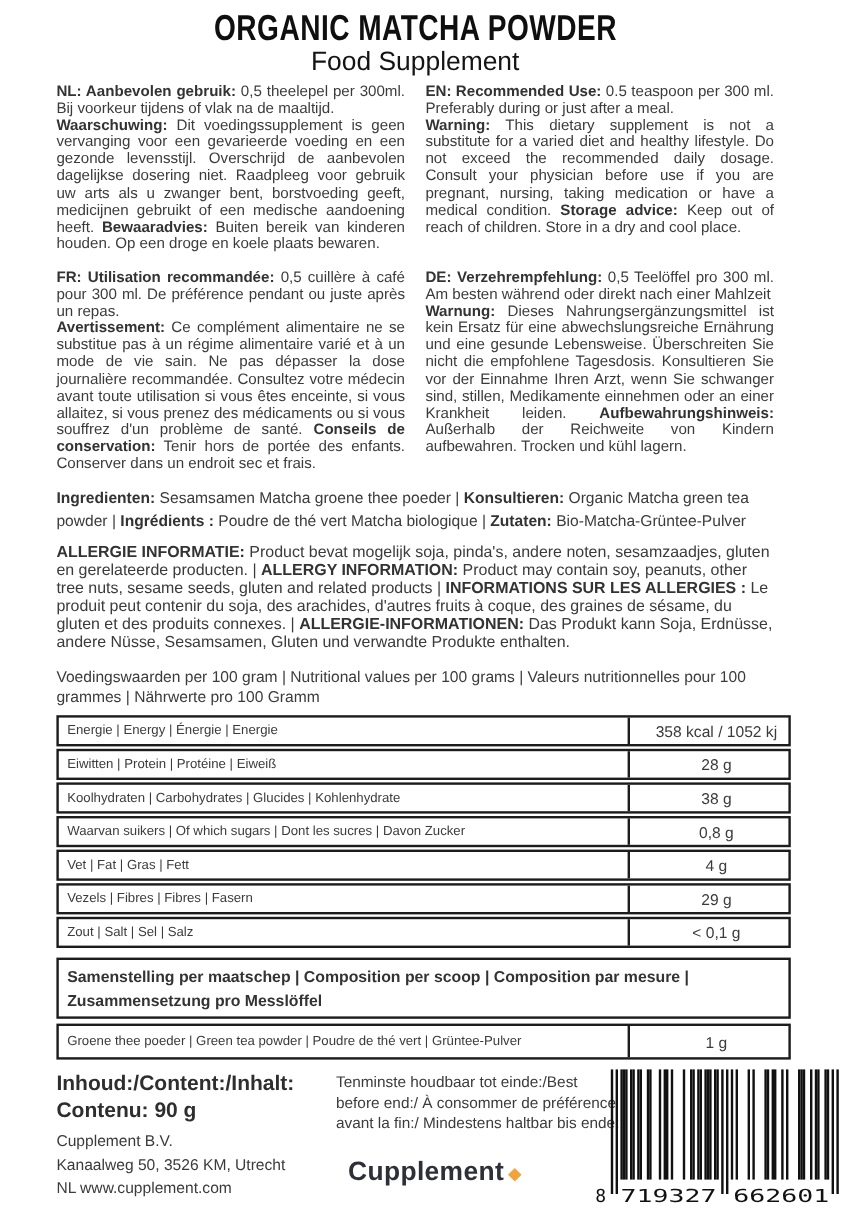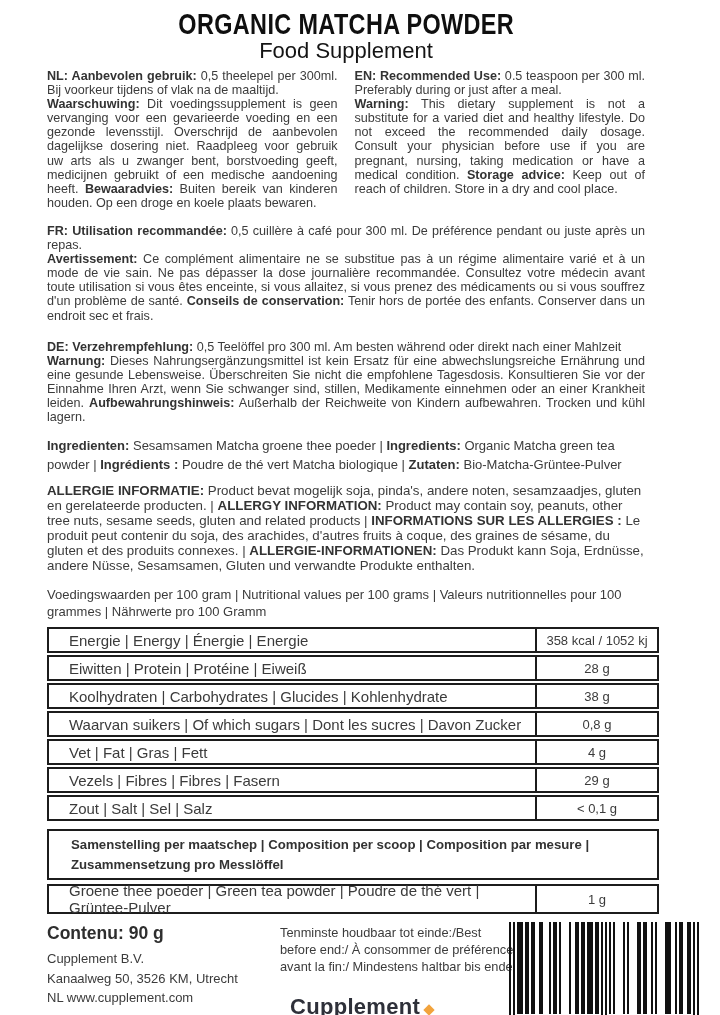--- a/index.html
+++ b/index.html
@@ -10,24 +10,24 @@
   .subtitle{font-size:22px;line-height:22px;color:#141414;margin-top:0;}
   .cols{display:flex;gap:17px;margin-top:7px;}
   .col{flex:1;font-size:12.6px;line-height:14.1px;text-align:justify;}
   .col p{margin:0;}
   .b{font-weight:bold;color:#333;}
   .ingredients{margin-top:13px;font-size:13px;line-height:18.5px;}
   .allergy{margin-top:9px;font-size:13.3px;line-height:15px;}
   .nutr-intro{margin-top:13px;font-size:13px;line-height:17px;}
   .table{margin-top:7px;width:612px;}
   .trow{display:flex;box-sizing:border-box;border:2px solid #1c1c1c;height:26px;margin-bottom:2px;align-items:stretch;}
-  .trow .lbl{flex:1;display:flex;align-items:center;padding-left:20px;font-size:15px;}
-  .trow .val{width:120px;border-left:2px solid #1c1c1c;display:flex;align-items:center;justify-content:center;font-size:13px;}
+  .trow .lbl{flex:1;display:flex;align-items:center;padding-left:7px;font-size:11px;}
+  .trow .val{width:120px;border-left:2px solid #1c1c1c;display:flex;align-items:center;justify-content:center;font-size:13px;padding-left:12px;}
   .scoop{margin-top:8px;width:612px;}
-  .scoop-header{box-sizing:border-box;border:2px solid #1c1c1c;font-weight:bold;color:#333;font-size:13.2px;line-height:19.5px;padding:4px 22px;}
+  .scoop-header{box-sizing:border-box;border:2px solid #1c1c1c;font-weight:bold;color:#333;font-size:13.2px;line-height:19.5px;padding:4px 7px;}
   .scoop .trow{margin-top:4px;height:30px;margin-bottom:0;}
   .bottom{position:relative;margin-top:8px;height:125px;}
   .content-line{font-weight:bold;color:#2e2e2e;font-size:17.5px;line-height:23px;}
   .company{margin-top:4px;font-size:13px;line-height:19.5px;}
   .bottom-left{position:absolute;left:0;top:0;width:215px;}
   .bottom-mid{position:absolute;left:223px;top:2px;width:238px;font-size:12.8px;line-height:17px;margin-left:10px;}
   .logo{position:absolute;left:243px;top:72px;white-space:nowrap;}
   .logo-text{font-weight:bold;font-size:22px;color:#2e3039;letter-spacing:.3px;}
   .logo-dot{display:inline-block;width:8px;height:8px;background:#f2a33c;transform:rotate(45deg);margin-left:5px;}
   .barcode{position:absolute;left:448px;top:0;}
@@ -48,33 +48,33 @@
     <div class="col">
       <p><span class="b">NL: Aanbevolen gebruik:</span><span> 0,5 theelepel per 300ml. Bij voorkeur tijdens of vlak na de maaltijd.</span></p>
       <p><span class="b">Waarschuwing:</span><span> Dit voedingssupplement is geen vervanging voor een gevarieerde voeding en een gezonde levensstijl. Overschrijd de aanbevolen dagelijkse dosering niet. Raadpleeg voor gebruik uw arts als u zwanger bent, borstvoeding geeft, medicijnen gebruikt of een medische aandoening heeft. </span><span class="b">Bewaaradvies:</span><span> Buiten bereik van kinderen houden. Op een droge en koele plaats bewaren.</span></p>
     </div>
     <div class="col">
       <p><span class="b">EN: Recommended Use:</span><span> 0.5 teaspoon per 300 ml. Preferably during or just after a meal.</span></p>
       <p><span class="b">Warning:</span><span> This dietary supplement is not a substitute for a varied diet and healthy lifestyle. Do not exceed the recommended daily dosage. Consult your physician before use if you are pregnant, nursing, taking medication or have a medical condition. </span><span class="b">Storage advice:</span><span> Keep out of reach of children. Store in a dry and cool place.</span></p>
     </div>
   </div>
 
-  <div class="cols" style="margin-top:14px;flex-direction:column;">
+  <div class="cols" style="margin-top:14px;">
     <div class="col">
       <p><span class="b">FR: Utilisation recommandée:</span><span> 0,5 cuillère à café pour 300 ml. De préférence pendant ou juste après un repas.</span></p>
       <p><span class="b">Avertissement:</span><span> Ce complément alimentaire ne se substitue pas à un régime alimentaire varié et à un mode de vie sain. Ne pas dépasser la dose journalière recommandée. Consultez votre médecin avant toute utilisation si vous êtes enceinte, si vous allaitez, si vous prenez des médicaments ou si vous souffrez d'un problème de santé. </span><span class="b">Conseils de conservation:</span><span> Tenir hors de portée des enfants. Conserver dans un endroit sec et frais.</span></p>
     </div>
     <div class="col">
       <p><span class="b">DE: Verzehrempfehlung:</span><span> 0,5 Teelöffel pro 300 ml. Am besten während oder direkt nach einer Mahlzeit</span></p>
       <p><span class="b">Warnung:</span><span> Dieses Nahrungsergänzungsmittel ist kein Ersatz für eine abwechslungsreiche Ernährung und eine gesunde Lebensweise. Überschreiten Sie nicht die empfohlene Tagesdosis. Konsultieren Sie vor der Einnahme Ihren Arzt, wenn Sie schwanger sind, stillen, Medikamente einnehmen oder an einer Krankheit leiden. </span><span class="b">Aufbewahrungshinweis:</span><span> Außerhalb der Reichweite von Kindern aufbewahren. Trocken und kühl lagern.</span></p>
     </div>
   </div>
 
   <div class="ingredients">
-    <span class="b">Ingredienten:</span><span> Sesamsamen Matcha groene thee poeder | </span><span class="b">Ingredients:</span><span> Organic Matcha green tea powder | </span><span class="b">Ingrédients :</span><span> Poudre de thé vert Matcha biologique | </span><span class="b">Zutaten:</span><span> Bio-Matcha-Grüntee-Pulver</span>
+    <span class="b">Ingredienten:</span><span> Sesamsamen Matcha groene thee poeder | </span><span class="b">Konsultieren:</span><span> Organic Matcha green tea powder | </span><span class="b">Ingrédients :</span><span> Poudre de thé vert Matcha biologique | </span><span class="b">Zutaten:</span><span> Bio-Matcha-Grüntee-Pulver</span>
   </div>
 
   <div class="allergy">
     <span class="b">ALLERGIE INFORMATIE:</span><span> Product bevat mogelijk soja, pinda's, andere noten, sesamzaadjes, gluten en gerelateerde producten. | </span><span class="b">ALLERGY INFORMATION:</span><span> Product may contain soy, peanuts, other tree nuts, sesame seeds, gluten and related products | </span><span class="b">INFORMATIONS SUR LES ALLERGIES :</span><span> Le produit peut contenir du soja, des arachides, d'autres fruits à coque, des graines de sésame, du gluten et des produits connexes. | </span><span class="b">ALLERGIE-INFORMATIONEN:</span><span> Das Produkt kann Soja, Erdnüsse, andere Nüsse, Sesamsamen, Gluten und verwandte Produkte enthalten.</span>
   </div>
 
   <div class="nutr-intro">Voedingswaarden per 100 gram | Nutritional values per 100 grams | Valeurs nutritionnelles pour 100 grammes | Nährwerte pro 100 Gramm</div>
 
   <div class="table">
     <div class="trow">
@@ -110,20 +110,21 @@
   <div class="scoop">
     <div class="scoop-header">Samenstelling per maatschep | Composition per scoop | Composition par mesure | Zusammensetzung pro Messlöffel</div>
     <div class="trow">
         <div class="lbl">Groene thee poeder | Green tea powder | Poudre de thé vert | Grüntee-Pulver</div>
         <div class="val">1 g</div>
       </div>
   </div>
 
   <div class="bottom">
     <div class="bottom-left">
+      <div class="content-line">Inhoud:/Content:/Inhalt:</div>
       <div class="content-line">Contenu: 90 g</div>
       <div class="company">
         <div>Cupplement B.V.</div>
         <div>Kanaalweg 50, 3526 KM, Utrecht</div>
         <div>NL www.cupplement.com</div>
       </div>
     </div>
 
     <div class="bottom-mid">Tenminste houdbaar tot einde:/Best before end:/ À consommer de préférence avant la fin:/ Mindestens haltbar bis ende:</div>
 

